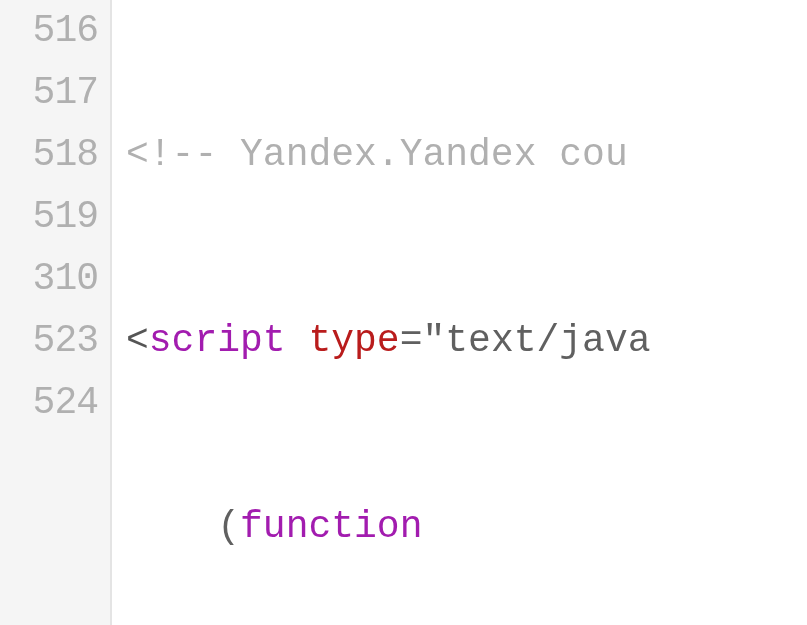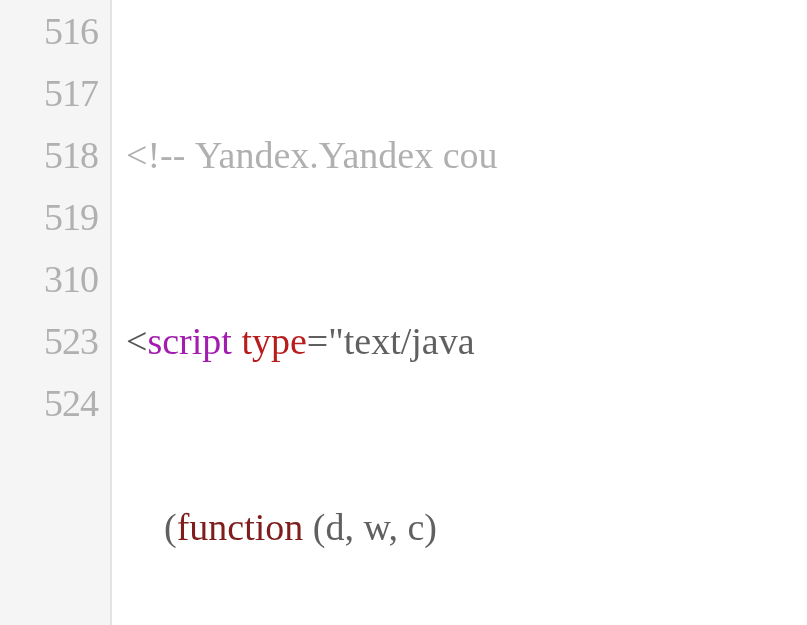--- a/index.html
+++ b/index.html
@@ -10,21 +10,20 @@
     overflow: hidden;
     width: 807px;
     height: 625px;
   }
   .editor {
     display: flex;
     flex-direction: row;
     height: 100%;
     font-size: 38px;
     line-height: 62px;
-    font-family: Liberation Serif, serif;
   }
   .gutter {
     background: #f5f5f5;
     color: #b0b0b0;
     text-align: right;
     padding: 0 12px 0 10px;
     border-right: 2px solid #e4e4e4;
     user-select: none;
     min-width: 88px;
   }
@@ -44,41 +43,41 @@
   .code .line {
     height: 62px;
     display: flex;
     align-items: center;
   }
   .tok-comment { color: #b0b0b0; }
   .tok-default { color: #606060; }
   .tok-punct   { color: #555555; }
   .tok-tag     { color: #a21caf; }
   .tok-attr    { color: #b91c1c; }
-  .tok-kw      { color: #7f1d1d; }
+  .tok-kw      { color: #a21caf; }
 </style>
 </head>
 <body>
 
 <div class="editor">
 
   <div class="gutter">
     <div class="ln">516</div>
     <div class="ln">517</div>
     <div class="ln">518</div>
     <div class="ln">519</div>
     <div class="ln">310</div>
     <div class="ln">523</div>
     <div class="ln">524</div>
   </div>
 
   <div class="code">
     <div class="line"><span class="tok-comment">&lt;!-- </span><span class="tok-comment">Yandex.Yandex cou</span></div>
     <div class="line"><span class="tok-punct">&lt;</span><span class="tok-tag">script</span><span class="tok-default"> </span><span class="tok-attr">type</span><span class="tok-default">="text/java</span></div>
-    <div class="line"><span class="tok-default">    (</span><span class="tok-kw">function</span><span class="tok-default"> (d, w, c)</span></div>
+    <div class="line"><span class="tok-default">    (</span><span class="tok-kw">function</span></div>
     
     
     
     
     
     
     
   </div>
 </div>
 

